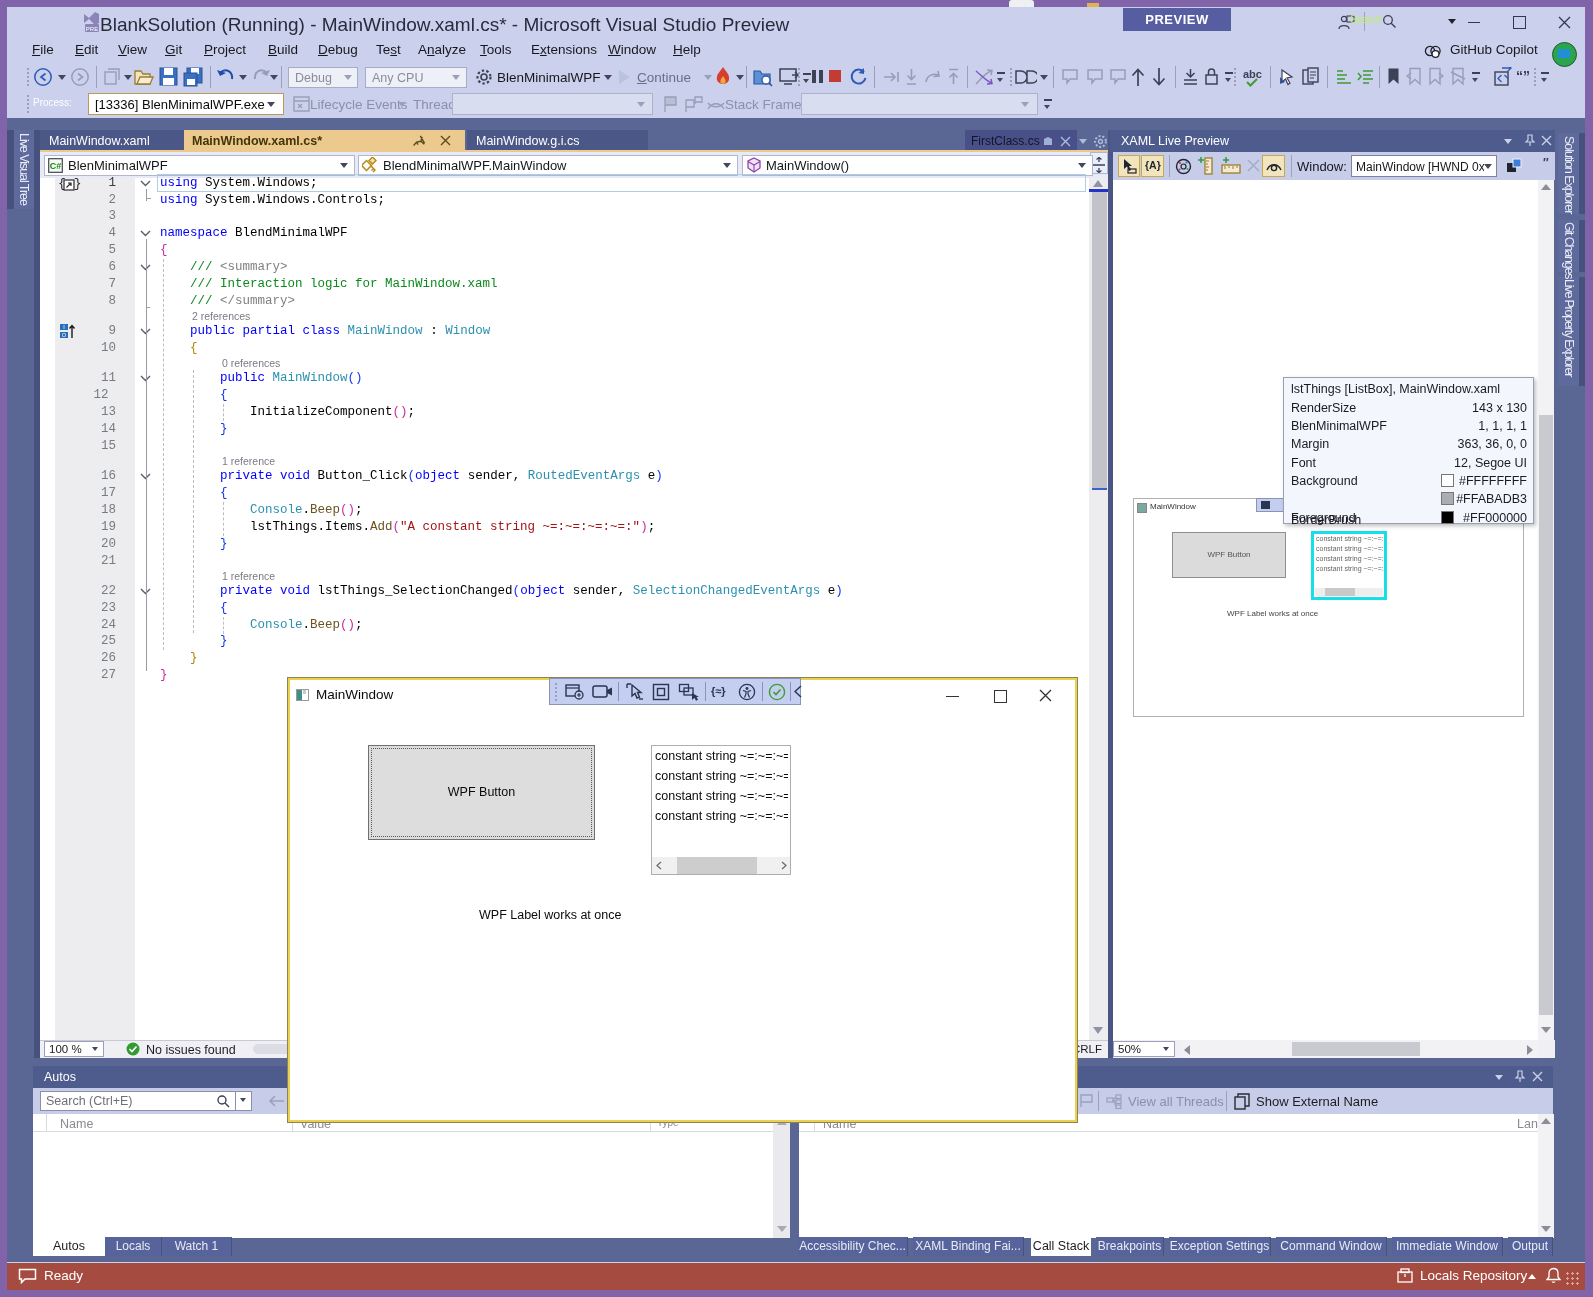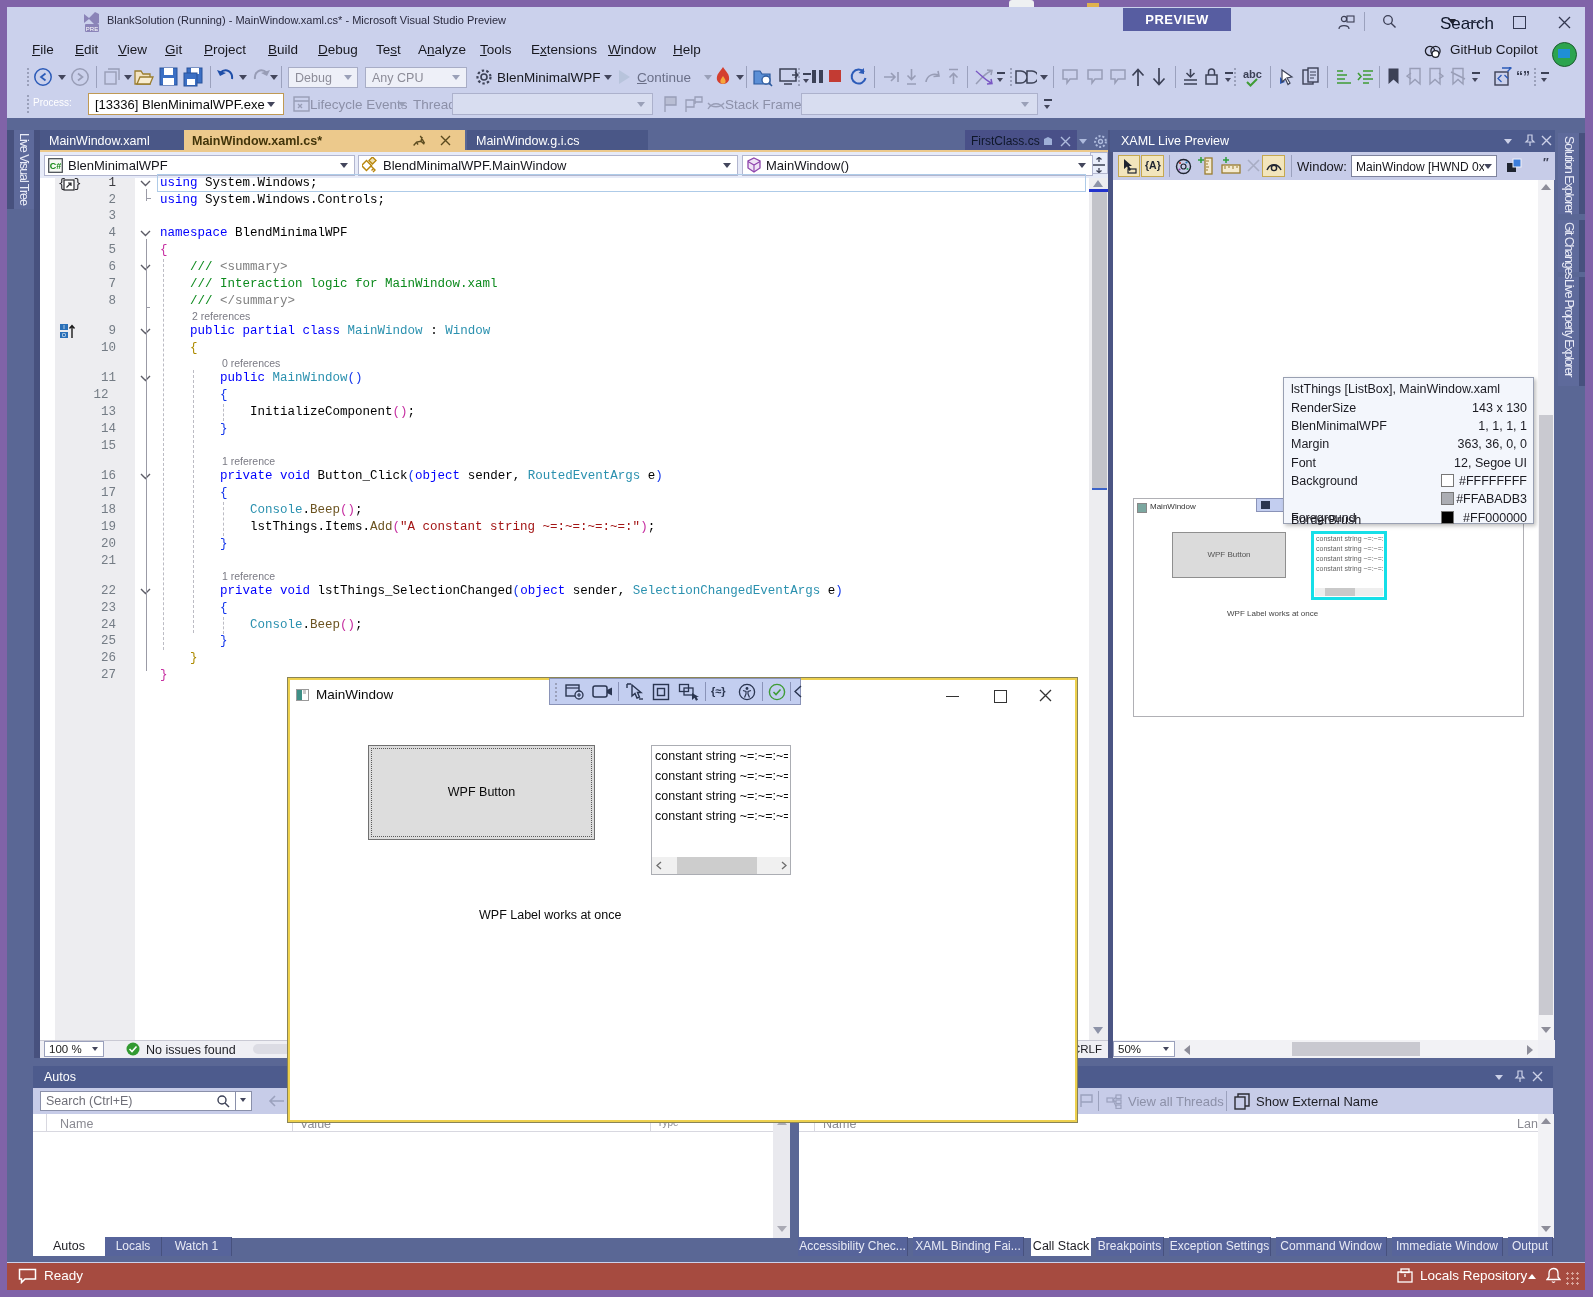--- a/index.html
+++ b/index.html
@@ -29,35 +29,35 @@
 <div class="a" style="left:1009px;top:0;width:25px;height:7px;background:#eef0f2;border-radius:3px 3px 0 0"></div>
 <div class="a" style="left:1087px;top:3px;width:12px;height:4px;background:#E0B34E"></div>
 
 <div id="titlebar">
 
   <svg class="a" style="left:82px;top:11px" width="19" height="21" viewBox="0 0 19 21">
     <path d="M2 3 L7 7 L13 1 L17 3 L17 12 L13 14 L7 8 L2 12 Z" fill="#8b84b8"></path>
     <rect x="3" y="13" width="14" height="8" rx="1" fill="#8b84b8"></rect>
     <text x="10" y="19.5" font-size="6" fill="#ffffff" text-anchor="middle" font-family="Liberation Sans">PRE</text>
   </svg>
-  <div class="a" style="left:107px;top:14px;font-size:11px;color:#2a2a3e">BlankSolution (Running) - MainWindow.xaml.cs* - Microsoft Visual Studio Preview</div>
+  <div class="a" style="left:100px;top:14px;font-size:19px;color:#2a2a3e">BlankSolution (Running) - MainWindow.xaml.cs* - Microsoft Visual Studio Preview</div>
 
   <div class="a" style="left:1123px;top:8px;width:108px;height:23px;background:#575DA1;color:#fff;font-weight:bold;font-size:13px;text-align:center;line-height:23px;letter-spacing:.5px">PREVIEW</div>
 
   <svg class="a" style="left:1338px;top:14px" width="17" height="16" viewBox="0 0 17 16">
     <circle cx="6" cy="5" r="2.6" fill="none" stroke="#3c3f55" stroke-width="1.2"></circle>
     <path d="M1 15 C1 10.5 11 10.5 11 15" fill="none" stroke="#3c3f55" stroke-width="1.2"></path>
     <rect x="9" y="2" width="7" height="6" fill="#cbd1ec" stroke="#3c3f55" stroke-width="1.1"></rect>
   </svg>
   <div class="sep" style="left:1364px;top:12px;height:19px"></div>
   <svg class="a" style="left:1382px;top:14px" width="15" height="15" viewBox="0 0 15 15">
     <circle cx="6" cy="6" r="4.3" fill="none" stroke="#3c3f55" stroke-width="1.3"></circle>
     <line x1="9.2" y1="9.2" x2="13.5" y2="13.5" stroke="#3c3f55" stroke-width="1.4"></line>
   </svg>
-  <div class="a" style="left:1440px;top:14px;font-size:17px;color:#0f172a">Search</div>
+  <div class="a" style="left:1350px;top:14px;font-size:10px;color:#bef264">Search</div>
   <div class="tri" style="left:1448px;top:19px;border-top-color:#20222f"></div>
   <div class="a" style="left:1468px;top:22px;width:12px;height:1.4px;background:#333850"></div>
   <div class="a" style="left:1513px;top:16px;width:11px;height:11px;border:1.3px solid #333850"></div>
   <svg class="a" style="left:1558px;top:16px" width="13" height="13" viewBox="0 0 13 13">
     <path d="M1 1 L12 12 M12 1 L1 12" stroke="#333850" stroke-width="1.3"></path>
   </svg>
 </div>
 
 <div id="menubar" style="position:absolute;left:7px;top:37px;width:1578px;height:25px;font-size:13.5px;color:#17181f">
   <div class="a" style="left:25px;top:5px"><u>F</u>ile</div>

